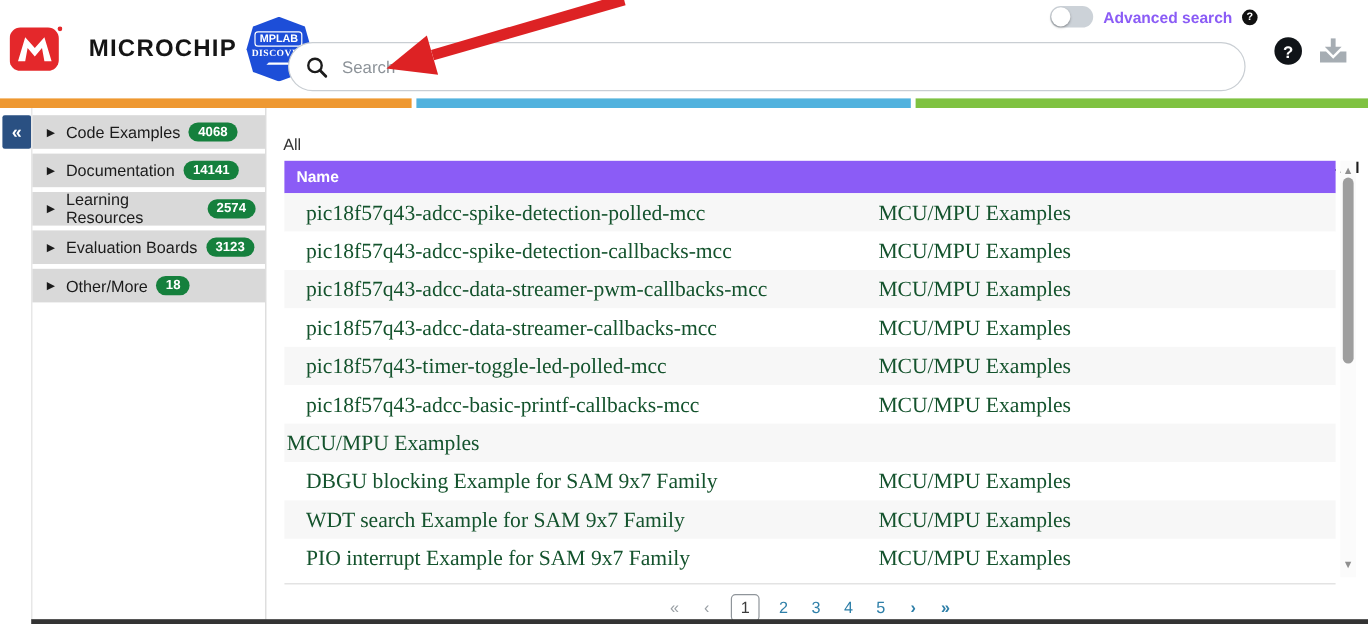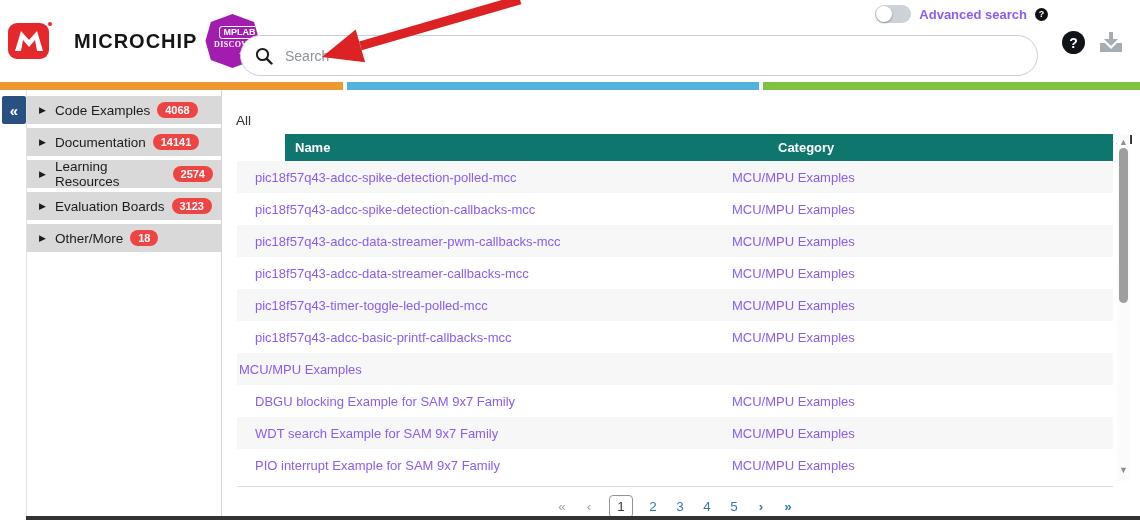--- a/index.html
+++ b/index.html
@@ -48,36 +48,36 @@
 
   
   .collapse-btn{position:absolute;left:2px;top:96px;width:24px;height:28px;background:#2a5082;color:#fff;
      font-size:15px;font-weight:700;display:flex;align-items:center;justify-content:center;cursor:pointer;border-radius:2px;}
   .sidebar{position:absolute;left:26px;top:90px;width:196px;height:427px;background:#fff;
      border-left:1px solid #e2e2e2;border-right:1px solid #d6d6d6;border-bottom:1px solid #e2e2e2;box-sizing:border-box;padding-top:6px;}
   .side-item{height:28px;background:#d9d9d9;margin-bottom:4px;display:flex;align-items:center;
      padding:0 8px 0 12px;cursor:pointer;}
   .side-item .tri{font-size:9px;color:#1b1b1b;margin-right:9px;}
   .side-item .lbl{font-size:13.5px;color:#1b1b1b;}
-  .side-item .badge{margin-left:7px;background:#ef4444;color:#fff;font-size:11px;font-weight:700;
+  .side-item .badge{margin-left:7px;background:#15803d;color:#fff;font-size:11px;font-weight:700;
      border-radius:9px;padding:2px 8px;line-height:12px;}
 
   
   .all-label{position:absolute;left:236px;top:97px;font-size:13.5px;color:#333;margin-top:16px;}
   .showing{position:absolute;right:7px;top:97px;font-size:13px;color:#444;margin-top:35px;}
   .showing b{color:#1d1d1d;}
 
   .table{position:absolute;left:237px;top:134px;width:876px;}
-  .thead{display:grid;grid-template-columns:493px 1fr;background:#0f766e;height:27px;align-items:center;margin-left:48px;}
+  .thead{display:grid;grid-template-columns:493px 1fr;background:#8b5cf6;height:27px;align-items:center;}
   .thead .hc{color:#fff;font-size:13px;font-weight:700;cursor:pointer;}
   .thead .hc.name{padding-left:10px;}
   .trow{display:grid;grid-template-columns:493px 1fr;height:32px;align-items:center;cursor:pointer;}
   .trow:nth-child(odd){background:#f7f7f7;}
   .trow:nth-child(even){background:#ffffff;}
-  .trow .cell{font-size:13px;color:#8b5cf6;white-space:nowrap;overflow:hidden;}
+  .trow .cell{font-size:18px;color:#14532d;white-space:nowrap;overflow:hidden;font-family:Liberation Serif, serif;}
   .trow .name{padding-left:18px;}
   .trow .cat{padding-left:2px;}
 
   .pag-divider{position:absolute;left:237px;top:486px;width:876px;height:1px;background:#ddd;}
   .pagination{position:absolute;left:237px;top:491px;width:876px;height:30px;display:flex;
      align-items:center;justify-content:center;gap:13px;font-size:13.5px;}
   .pg{cursor:pointer;min-width:14px;text-align:center;}
   .pg.ctrl{color:#9aa0a5;}
   .pg.go{color:#2e7fa8;font-weight:700;}
   .pg.num{color:#2e7fa8;}
@@ -101,21 +101,21 @@
 
   <div class="header">
 
     <div class="logo-group">
       <svg width="44" height="40" viewBox="0 0 44 40">
         <rect x="0" y="2" width="41" height="36" rx="9" fill="#e4282b"></rect>
         <circle cx="42" cy="3" r="2" fill="#e4282b"></circle>
         <path d="M7 30 L13 10 L21 19 L29 10 L35 30 L29 30 L27 19 L21 26 L15 19 L13 30 Z" fill="#fff"></path>
       </svg>
       <span class="brand-text">MICROCHIP</span>
-      <div class="mplab-badge" style="background: #a21caf; align-items: flex-end;">
+      <div class="mplab-badge" style="background: #1d4ed8;">
         <span class="mplab-line1">MPLAB</span>
         <span class="mplab-line2">DISCOVER</span>
         <span class="mplab-chev"></span>
       </div>
     </div>
 
     <div class="search-box">
       <svg width="18" height="18" viewBox="0 0 18 18">
         <circle cx="7.5" cy="7.5" r="5.6" fill="none" stroke="#1c1c1c" stroke-width="2"></circle>
         <line x1="11.8" y1="11.8" x2="16.5" y2="16.5" stroke="#1c1c1c" stroke-width="2.4" stroke-linecap="round"></line>
@@ -187,21 +187,20 @@
   <div class="showing">
     <span>Showing</span>
     <b>1-20</b>
     <span>of</span>
     <b>23924 All</b>
   </div>
 
   <div class="table">
     <div class="thead">
       <span class="hc name">Name</span>
-      <span class="hc cat">Category</span>
     </div>
     <div class="tbody">
 
     <div class="trow">
         <span class="cell name">pic18f57q43-adcc-spike-detection-polled-mcc</span>
         <span class="cell cat">MCU/MPU Examples</span>
       </div>
         <div class="trow">
         <span class="cell name">pic18f57q43-adcc-spike-detection-callbacks-mcc</span>
         <span class="cell cat">MCU/MPU Examples</span>

